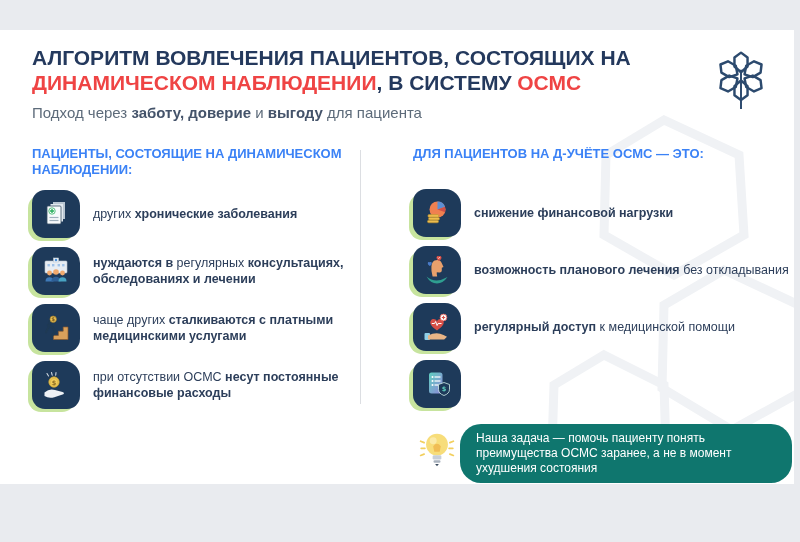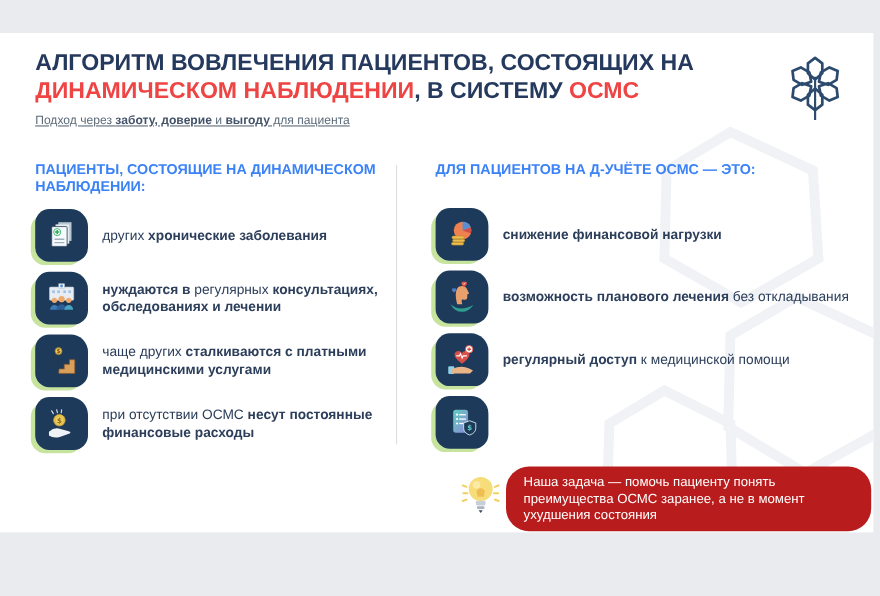--- a/index.html
+++ b/index.html
@@ -14,27 +14,27 @@
   }
   
   .watermark{position:absolute;right:0;top:70px;width:280px;height:380px;pointer-events:none}
 
   .title{
     position:absolute;left:32px;top:15px;width:660px;
     font-size:21px;font-weight:bold;line-height:25px;color:#24395d;margin:0;
   }
   .green{color:#ef4444}
   .subtitle{
-    position:absolute;left:32px;top:74px;font-size:11px;color:#5d6b7a;margin:0;text-decoration:underline;
+    position:absolute;left:32px;top:74px;font-size:15px;color:#5d6b7a;margin:0;
   }
   .subtitle .b{color:#44536a}
 
   .col{position:absolute;top:116px}
   .col-left{left:32px;width:315px}
-  .col-right{left:396px;width:388px}
+  .col-right{left:413px;width:388px}
   .col h2{
     margin:0 0 11px 0;font-size:13px;line-height:1.25;color:#3b82f6;
     font-weight:bold;min-height:32px;
   }
   .divider{position:absolute;left:360px;top:120px;width:1px;height:254px;background:#dcdee2}
 
   .row{display:flex;align-items:center;margin-bottom:9px;min-height:48px}
   .tile{position:relative;width:48px;height:48px;flex:none;margin-right:13px}
   .tile-accent{
     position:absolute;left:-4px;top:5px;width:47px;height:46px;
@@ -45,21 +45,21 @@
     background:#1e3a5a;border-radius:13px 16px 13px 13px;
     display:flex;align-items:center;justify-content:center;
   }
   .row p{margin:0;font-size:12.5px;line-height:1.28;color:#2c3e5a;max-width:262px}
   .col-right .row p{max-width:320px}
   .b{font-weight:bold}
 
   .callout{position:absolute;left:416px;top:394px;display:flex;align-items:flex-start}
   .bulb{width:42px;height:48px;margin-top:2px;flex:none}
   .pill{
-    margin-left:2px;background:#b91c1c;color:#ffffff;border-radius:21px;
+    margin-left:2px;background:#0f766e;color:#ffffff;border-radius:21px;
     width:332px;min-height:44px;box-sizing:border-box;
     padding:7px 16px 7px 16px;font-size:12px;line-height:15px;
     display:flex;align-items:center;
   }
 
   .logo{position:absolute;left:706px;top:12px;width:70px;height:72px}
 </style>
 </head>
 <body>
 

